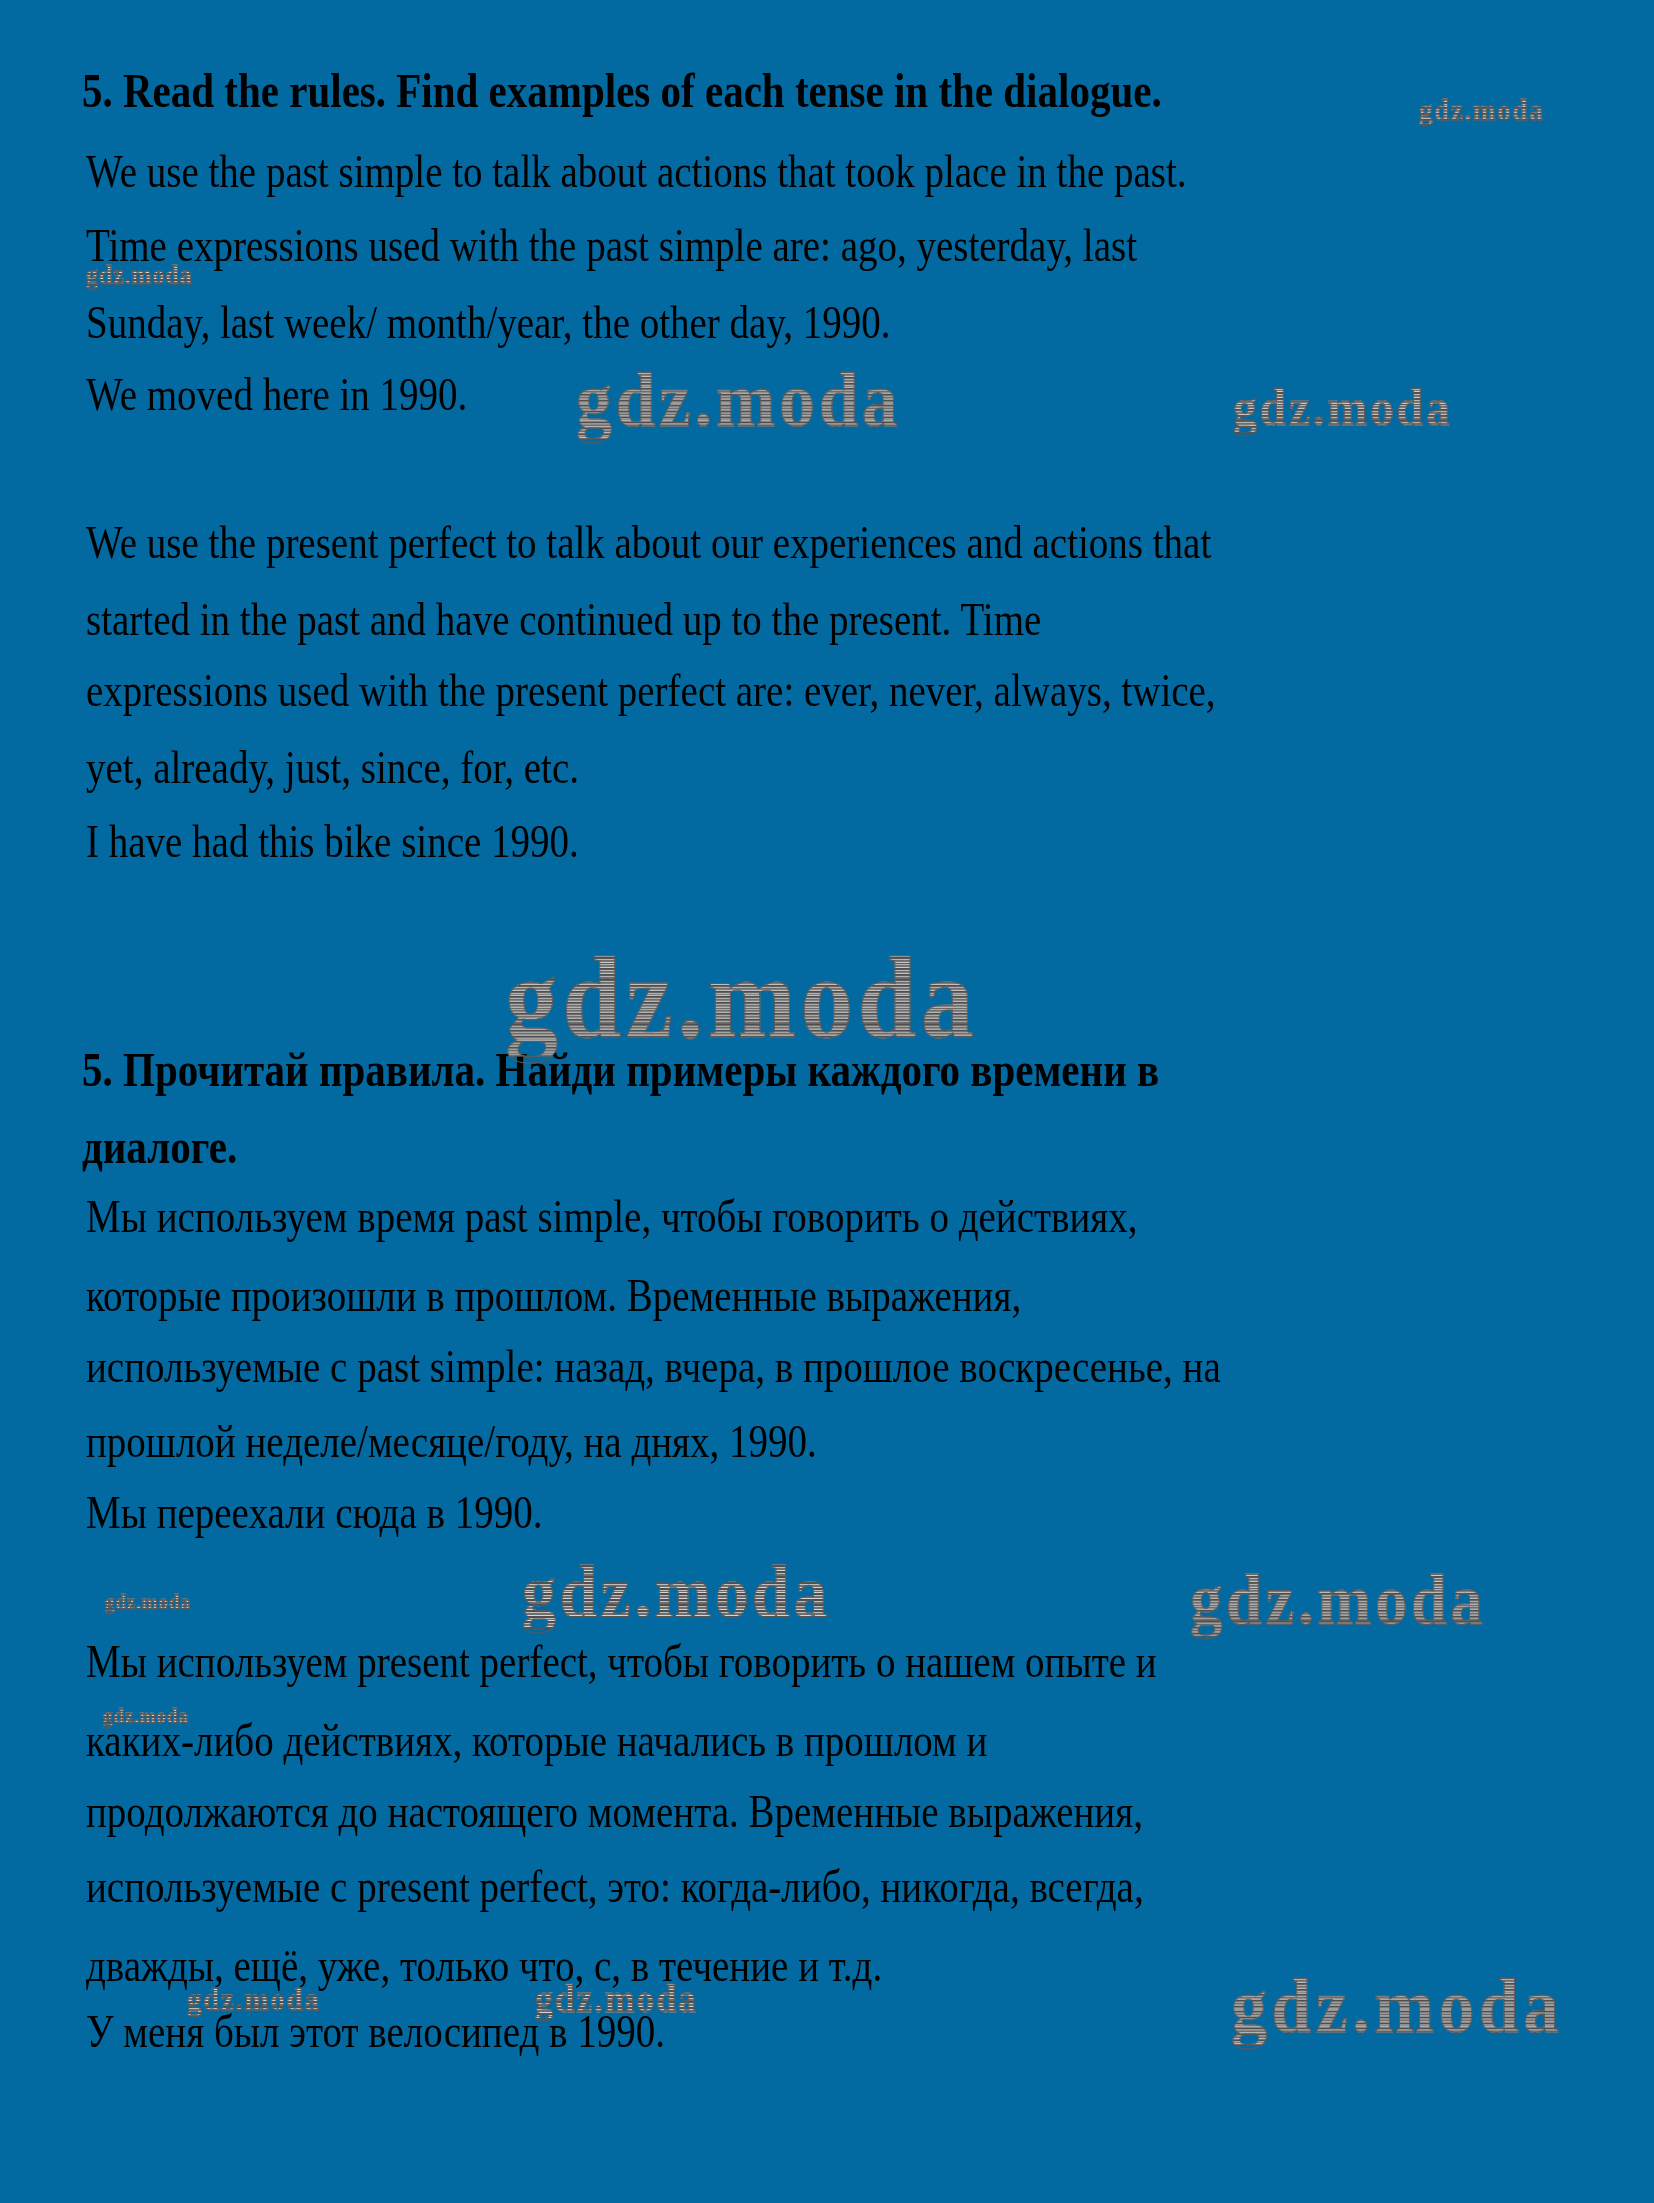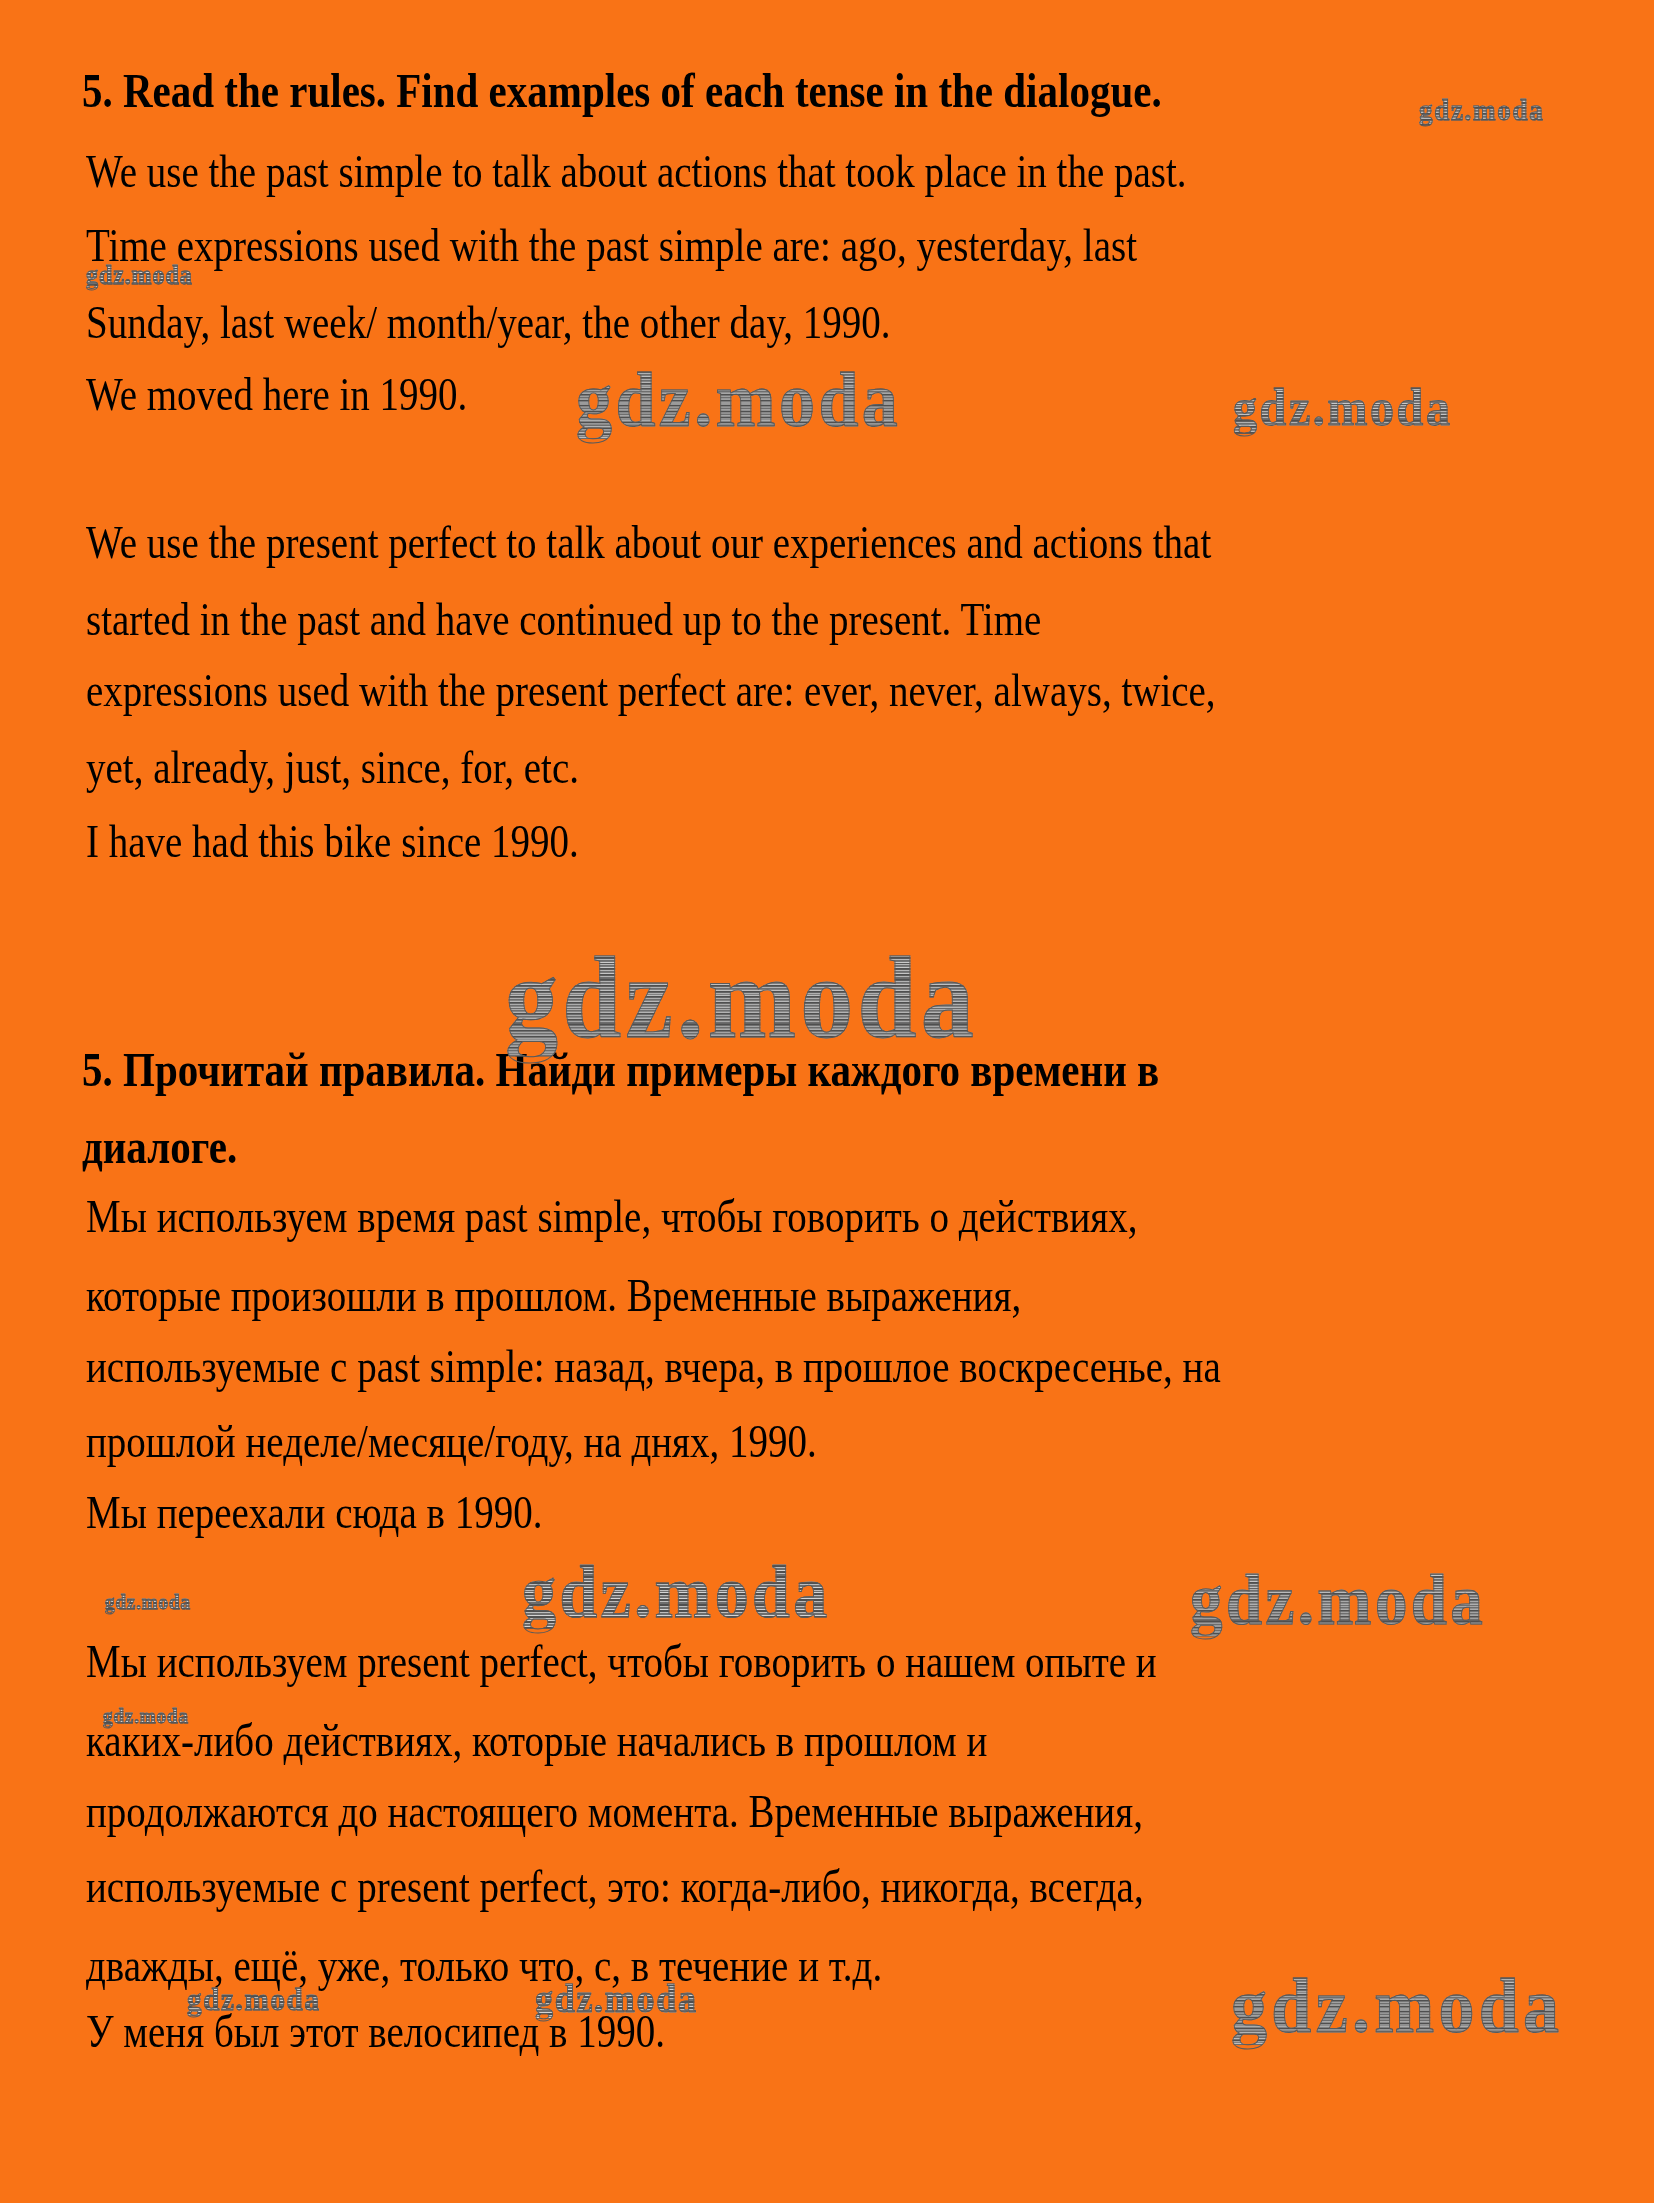--- a/index.html
+++ b/index.html
@@ -4,21 +4,21 @@
 <style>
   html, body {
     margin: 0;
     padding: 0;
     background: #ffffff;
   }
   .page {
     position: relative;
     width: 1655px;
     height: 2204px;
-    background: #f97316;
+    background: #0369a1;
     overflow: hidden;
     font-family: "Liberation Serif", "DejaVu Serif", serif;
     color: #000000;
   }
   .line {
     position: absolute;
     left: 86px;
     white-space: nowrap;
     font-size: 39px;
     line-height: 1;

